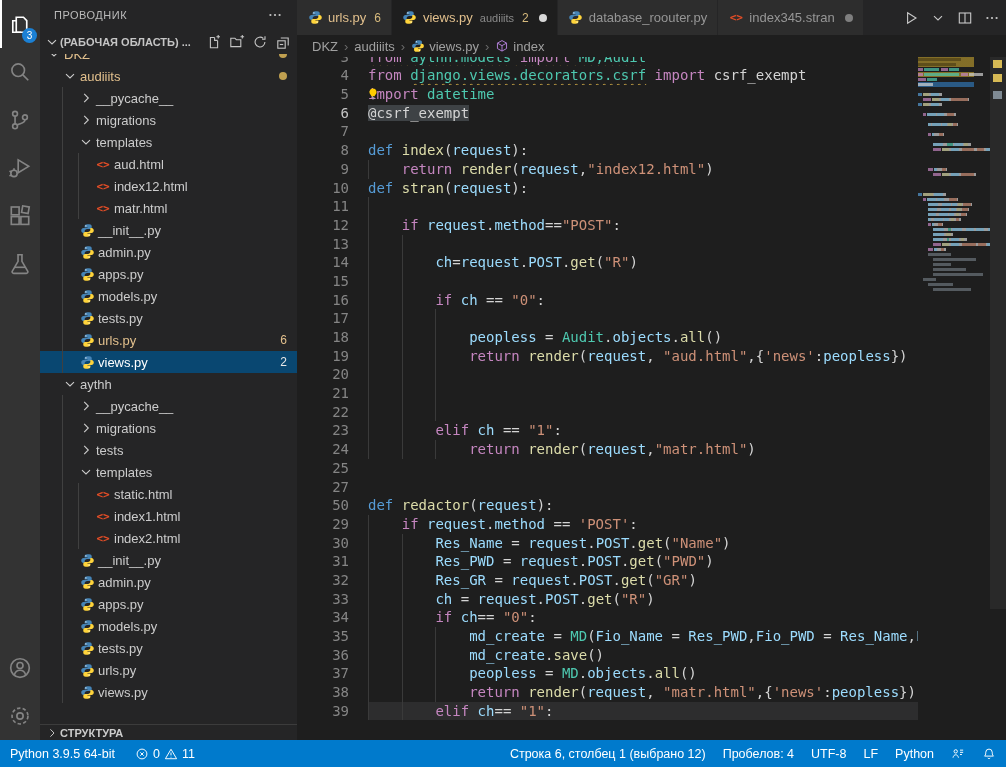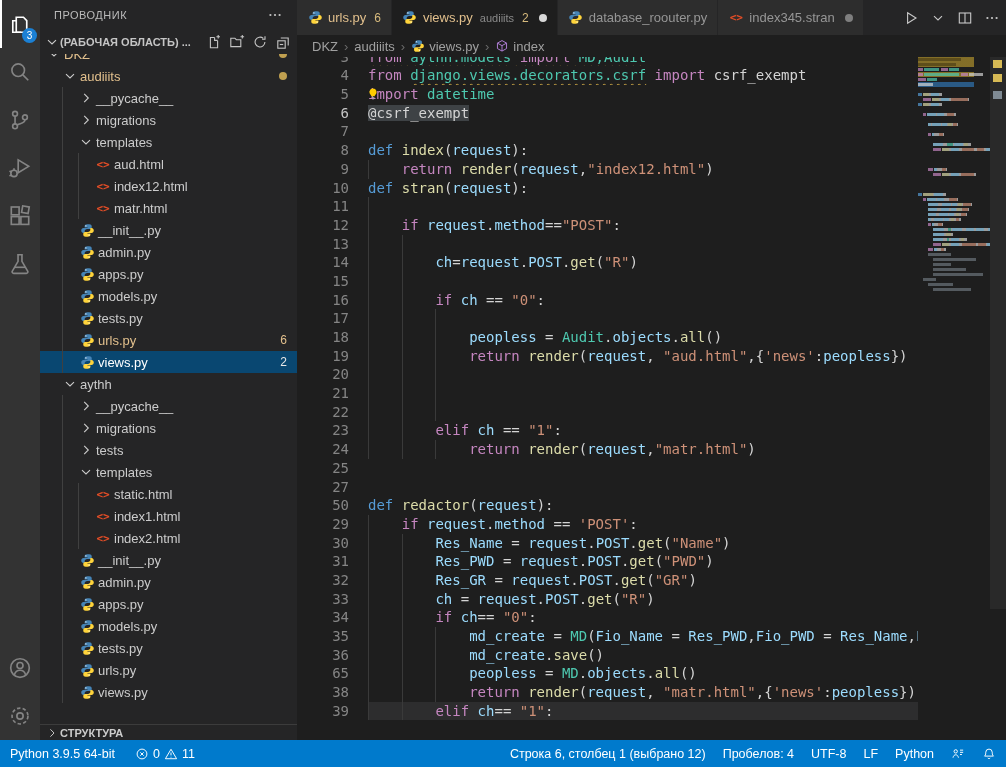--- a/index.html
+++ b/index.html
@@ -790,21 +790,21 @@
       </div>
       <div class="line">
         <span class="num">35</span>
         <span class="ct"><span class="gd" style="left:0.0px"></span><span class="gd" style="left:33.6px"></span><span class="gd" style="left:67.2px"></span><span class="tk " style="color:#d4d4d4">            </span><span class="tk " style="color:#9cdcfe">md_create</span><span class="tk " style="color:#d4d4d4"> = </span><span class="tk " style="color:#4ec9b0">MD</span><span class="tk " style="color:#d4d4d4">(</span><span class="tk " style="color:#9cdcfe">Fio_Name</span><span class="tk " style="color:#d4d4d4"> = </span><span class="tk " style="color:#9cdcfe">Res_PWD</span><span class="tk " style="color:#d4d4d4">,</span><span class="tk " style="color:#9cdcfe">Fio_PWD</span><span class="tk " style="color:#d4d4d4"> = </span><span class="tk " style="color:#9cdcfe">Res_Name</span><span class="tk " style="color:#d4d4d4">,</span><span class="tk " style="color:#9cdcfe">F</span></span>
       </div>
       <div class="line">
         <span class="num">36</span>
         <span class="ct"><span class="gd" style="left:0.0px"></span><span class="gd" style="left:33.6px"></span><span class="gd" style="left:67.2px"></span><span class="tk " style="color:#d4d4d4">            </span><span class="tk " style="color:#9cdcfe">md_create</span><span class="tk " style="color:#d4d4d4">.</span><span class="tk " style="color:#dcdcaa">save</span><span class="tk " style="color:#d4d4d4">()</span></span>
       </div>
       <div class="line">
-        <span class="num">65</span>
+        <span class="num">37</span>
         <span class="ct"><span class="gd" style="left:0.0px"></span><span class="gd" style="left:33.6px"></span><span class="gd" style="left:67.2px"></span><span class="tk " style="color:#d4d4d4">            </span><span class="tk " style="color:#9cdcfe">peopless</span><span class="tk " style="color:#d4d4d4"> = </span><span class="tk " style="color:#4ec9b0">MD</span><span class="tk " style="color:#d4d4d4">.</span><span class="tk " style="color:#9cdcfe">objects</span><span class="tk " style="color:#d4d4d4">.</span><span class="tk " style="color:#dcdcaa">all</span><span class="tk " style="color:#d4d4d4">()</span></span>
       </div>
       <div class="line">
         <span class="num">38</span>
         <span class="ct"><span class="gd" style="left:0.0px"></span><span class="gd" style="left:33.6px"></span><span class="gd" style="left:67.2px"></span><span class="tk " style="color:#d4d4d4">            </span><span class="tk " style="color:#c586c0">return</span><span class="tk " style="color:#d4d4d4"> </span><span class="tk " style="color:#dcdcaa">render</span><span class="tk " style="color:#d4d4d4">(</span><span class="tk " style="color:#9cdcfe">request</span><span class="tk " style="color:#d4d4d4">, </span><span class="tk " style="color:#ce9178">"matr.html"</span><span class="tk " style="color:#d4d4d4">,{</span><span class="tk " style="color:#ce9178">'news'</span><span class="tk " style="color:#d4d4d4">:</span><span class="tk " style="color:#9cdcfe">peopless</span><span class="tk " style="color:#d4d4d4">})</span></span>
       </div>
       <div class="line cur">
         <span class="num">39</span>
         <span class="ct"><span class="gd" style="left:0.0px"></span><span class="gd" style="left:33.6px"></span><span class="tk " style="color:#d4d4d4">        </span><span class="tk " style="color:#c586c0">elif</span><span class="tk " style="color:#d4d4d4"> </span><span class="tk " style="color:#9cdcfe">ch</span><span class="tk " style="color:#d4d4d4">== </span><span class="tk " style="color:#ce9178">"1"</span><span class="tk " style="color:#d4d4d4">:</span></span>
       </div>

